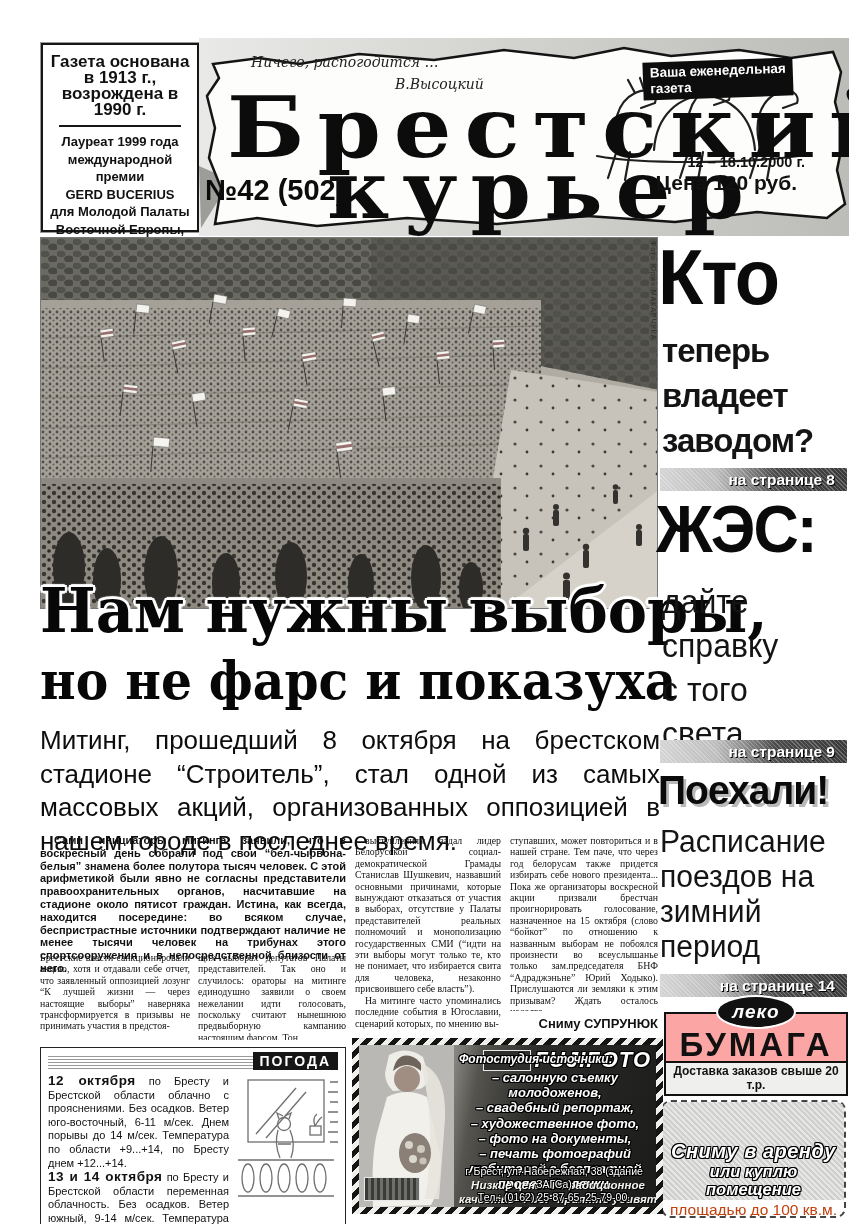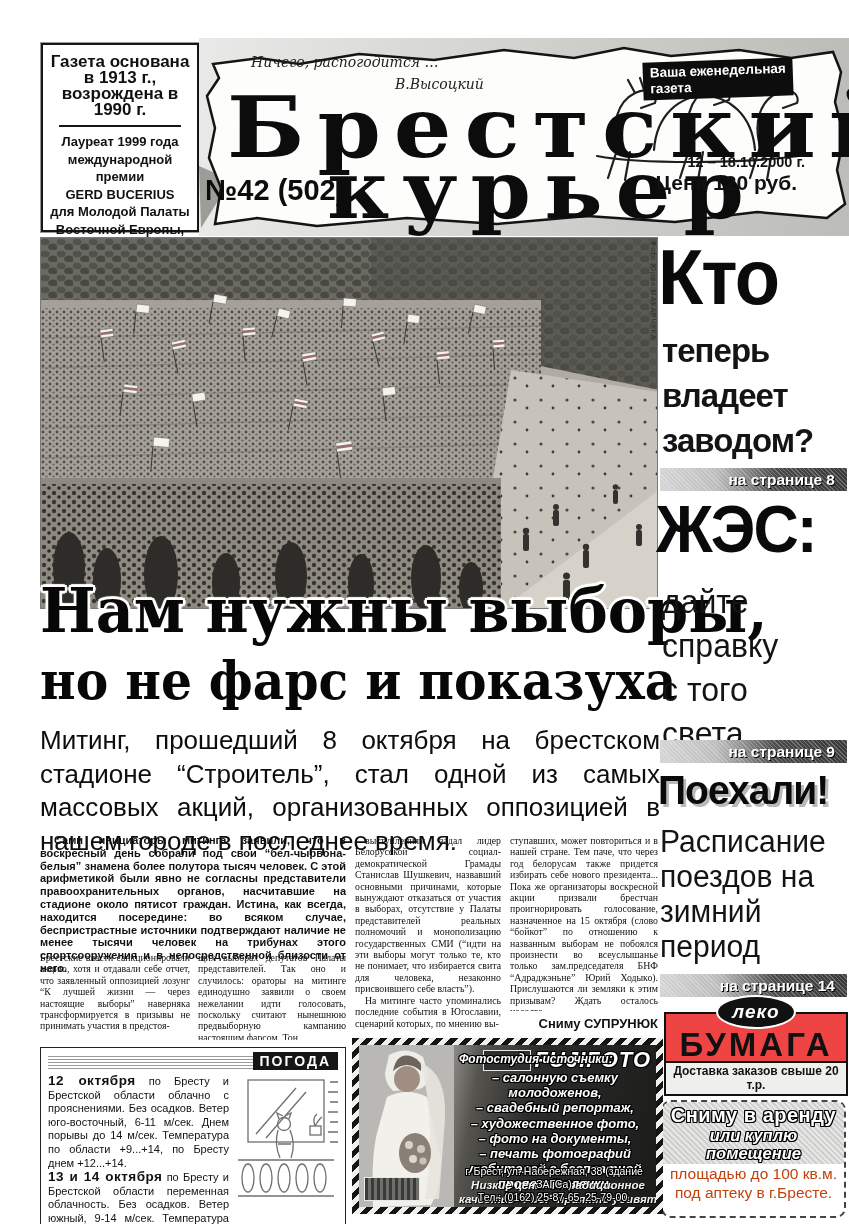--- a/index.html
+++ b/index.html
@@ -80,38 +80,38 @@
     display:flex;align-items:center;justify-content:flex-end;padding-right:12px;
     color:#fff;font-weight:bold;font-size:15.5px;text-shadow:1px 1px 0 #000;
     background-image:repeating-linear-gradient(45deg,rgba(255,255,255,.25) 0 1px,rgba(0,0,0,0) 1px 3px),
       linear-gradient(90deg,#d4d4d4,#bdbdbd 30%,#8a8a8a 46%,#4a4a4a 62%,#3a3a3a);}
   #badge0{left:660px;top:468px;}
   #badge1{left:660px;top:740px;}
   #badge2{left:660px;top:974px;}
 
   
   .leko{position:absolute;left:664px;top:1012px;width:180px;height:80px;
-    border:2px solid #111;background:#ef4444;text-align:center;}
+    border:2px solid #111;background:#fca5a5;text-align:center;}
   .leko-logo{position:absolute;left:50%;top:-17px;transform:translateX(-50%);
     width:76px;height:30px;background:#111;color:#fff;border-radius:50%;
     font-weight:bold;font-style:italic;font-size:19px;letter-spacing:1px;
     display:flex;align-items:center;justify-content:center;box-shadow:0 0 0 2px #fff;}
   .leko-title{margin-top:14px;font-weight:bold;font-size:33px;letter-spacing:3px;line-height:34px;}
   .leko-phone{font-size:15px;letter-spacing:0.5px;margin-top:0px;}
   .leko-note{position:absolute;left:0;right:0;bottom:0;border-top:2px solid #111;
     font-weight:bold;font-size:12px;padding:1px 0 2px;background:#efefee;}
 
   
   .rent{position:absolute;left:661px;top:1100px;width:185px;height:118px;box-sizing:border-box;
     border:2px dashed #444;border-radius:10px;background:#fff;text-align:center;overflow:hidden;}
   .rent-head{background:repeating-linear-gradient(45deg,#cfcfcd 0 2px,#e6e6e4 2px 4px);
     padding:3px 0 2px;}
   .outline-w{color:#fff;text-shadow:-1px -1px 0 #000,1px -1px 0 #000,-1px 1px 0 #000,
     1px 1px 0 #000,0 -1px 0 #000,0 1px 0 #000,-1px 0 0 #000,1px 0 0 #000;}
-  .rent-h1{font-weight:bold;font-size:20px;line-height:21px;letter-spacing:0.5px;}
+  .rent-h1{font-weight:bold;font-style:italic;font-size:20px;line-height:21px;letter-spacing:0.5px;margin-top:36px;}
   .rent-h2{font-weight:bold;font-style:italic;font-size:16.5px;line-height:18px;}
   .rent-line{font-size:15.5px;line-height:19px;color:#c2410c;}
   .rent-phone{font-weight:bold;font-size:15px;line-height:19px;color:#737373;margin-top:42px;}
 
   
   .weather{position:absolute;left:40px;top:1047px;width:306px;height:184px;box-sizing:border-box;
     border:1px solid #222;background:#fff;padding:4px 7px;}
   .weather-head{position:relative;height:20px;}
   .weather-hatch{position:absolute;left:0;right:2px;top:4px;height:13px;
     background:repeating-linear-gradient(0deg,#9a9a9a 0 1px,transparent 1px 3px);}

